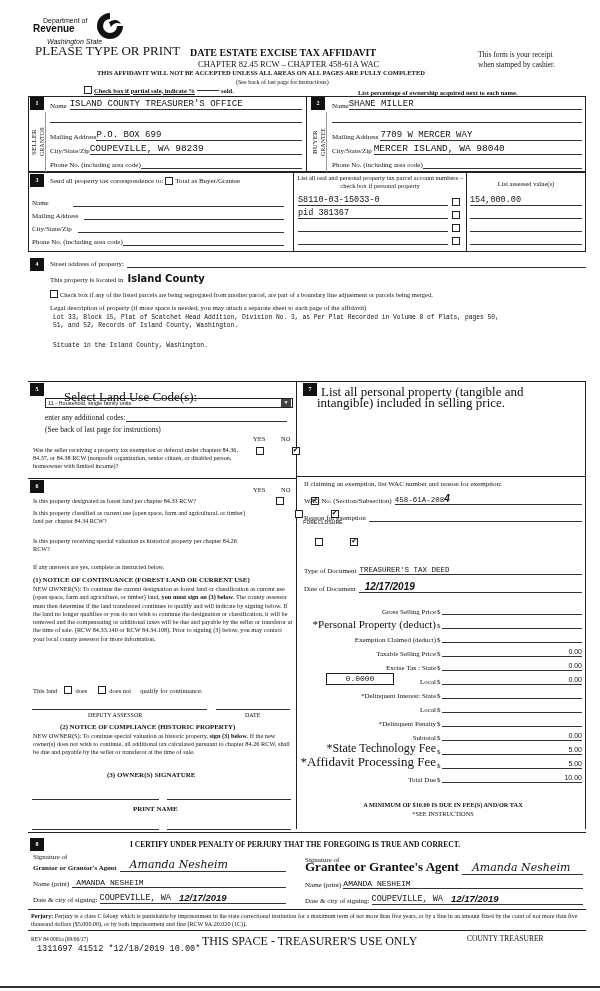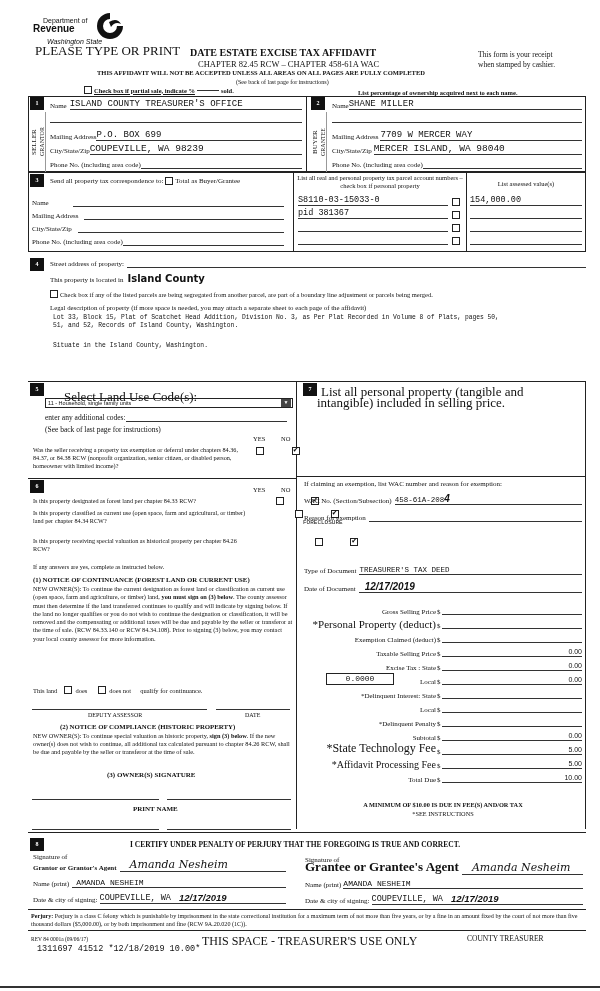--- a/index.html
+++ b/index.html
@@ -337,21 +337,21 @@
       </span>
   </div>
   <div style="position:absolute;top:140px;left:0;width:282px;height:12px">
     <span class="abs" style="right:146px;bottom:0;font-size:12px">*State Technology Fee</span>
     <span class="abs" style="left:137px;bottom:0;font-size:7px">$</span>
     <span class="abs ul" style="left:142px;width:140px;height:11px">
         <span class="right-val">5.00</span>
       </span>
   </div>
   <div style="position:absolute;top:154px;left:0;width:282px;height:12px">
-    <span class="abs" style="right:146px;bottom:0;font-size:10px">*Affidavit Processing Fee</span>
+    <span class="abs" style="right:146px;bottom:0;font-size:13px">*Affidavit Processing Fee</span>
     <span class="abs" style="left:137px;bottom:0;font-size:7px">$</span>
     <span class="abs ul" style="left:142px;width:140px;height:11px">
         <span class="right-val">5.00</span>
       </span>
   </div>
   <div style="position:absolute;top:168px;left:0;width:282px;height:12px">
     <span class="abs" style="right:146px;bottom:0;font-size:7px">Total Due</span>
     <span class="abs" style="left:137px;bottom:0;font-size:7px">$</span>
     <span class="abs ul" style="left:142px;width:140px;height:11px">
         <span class="right-val">10.00</span>

